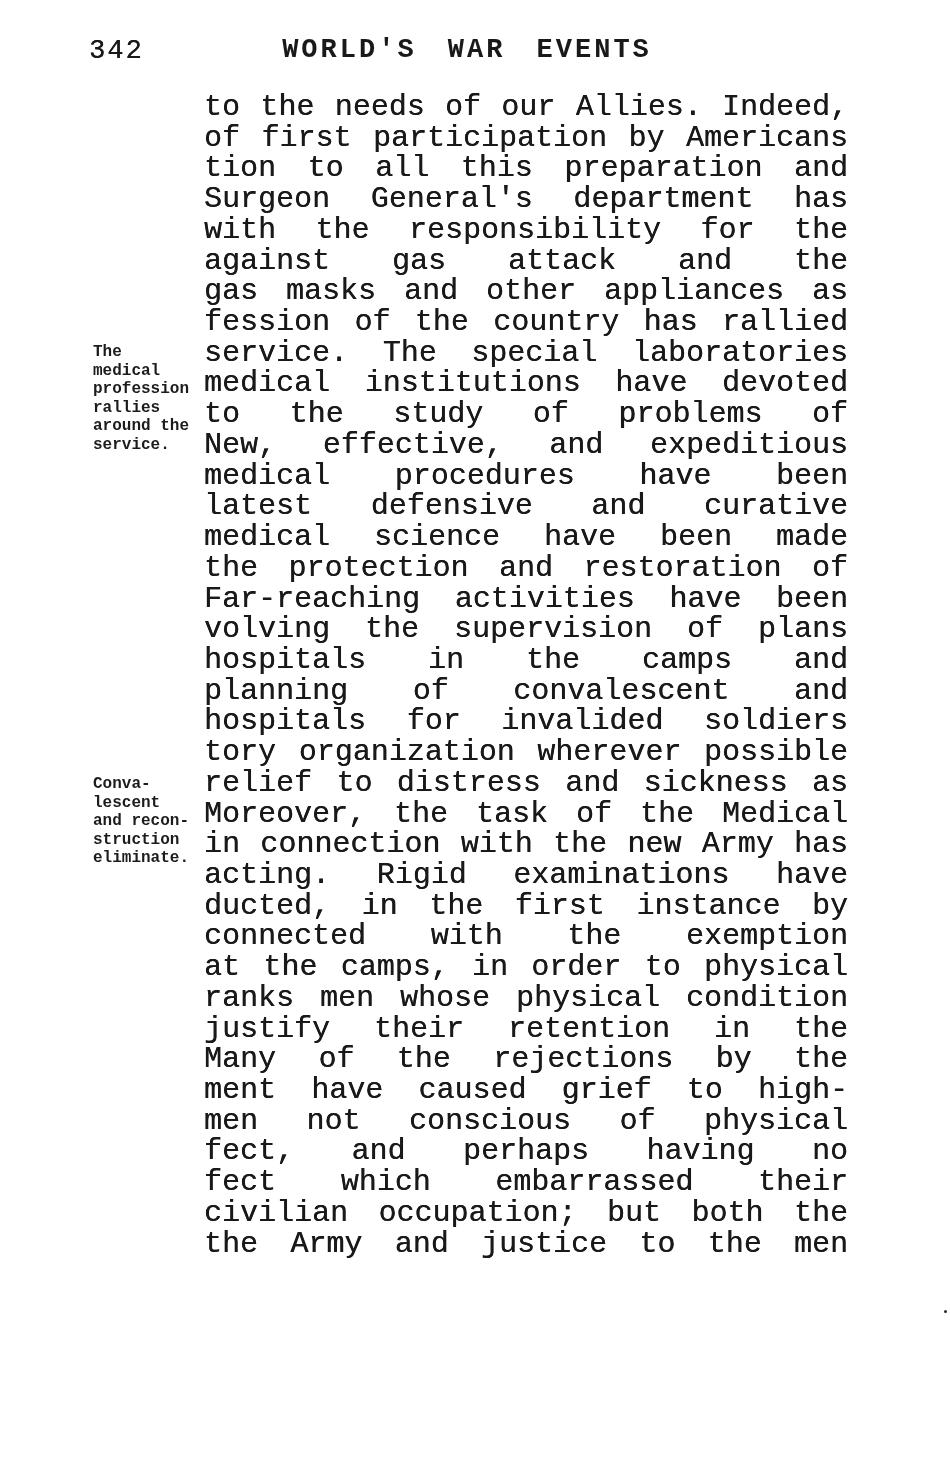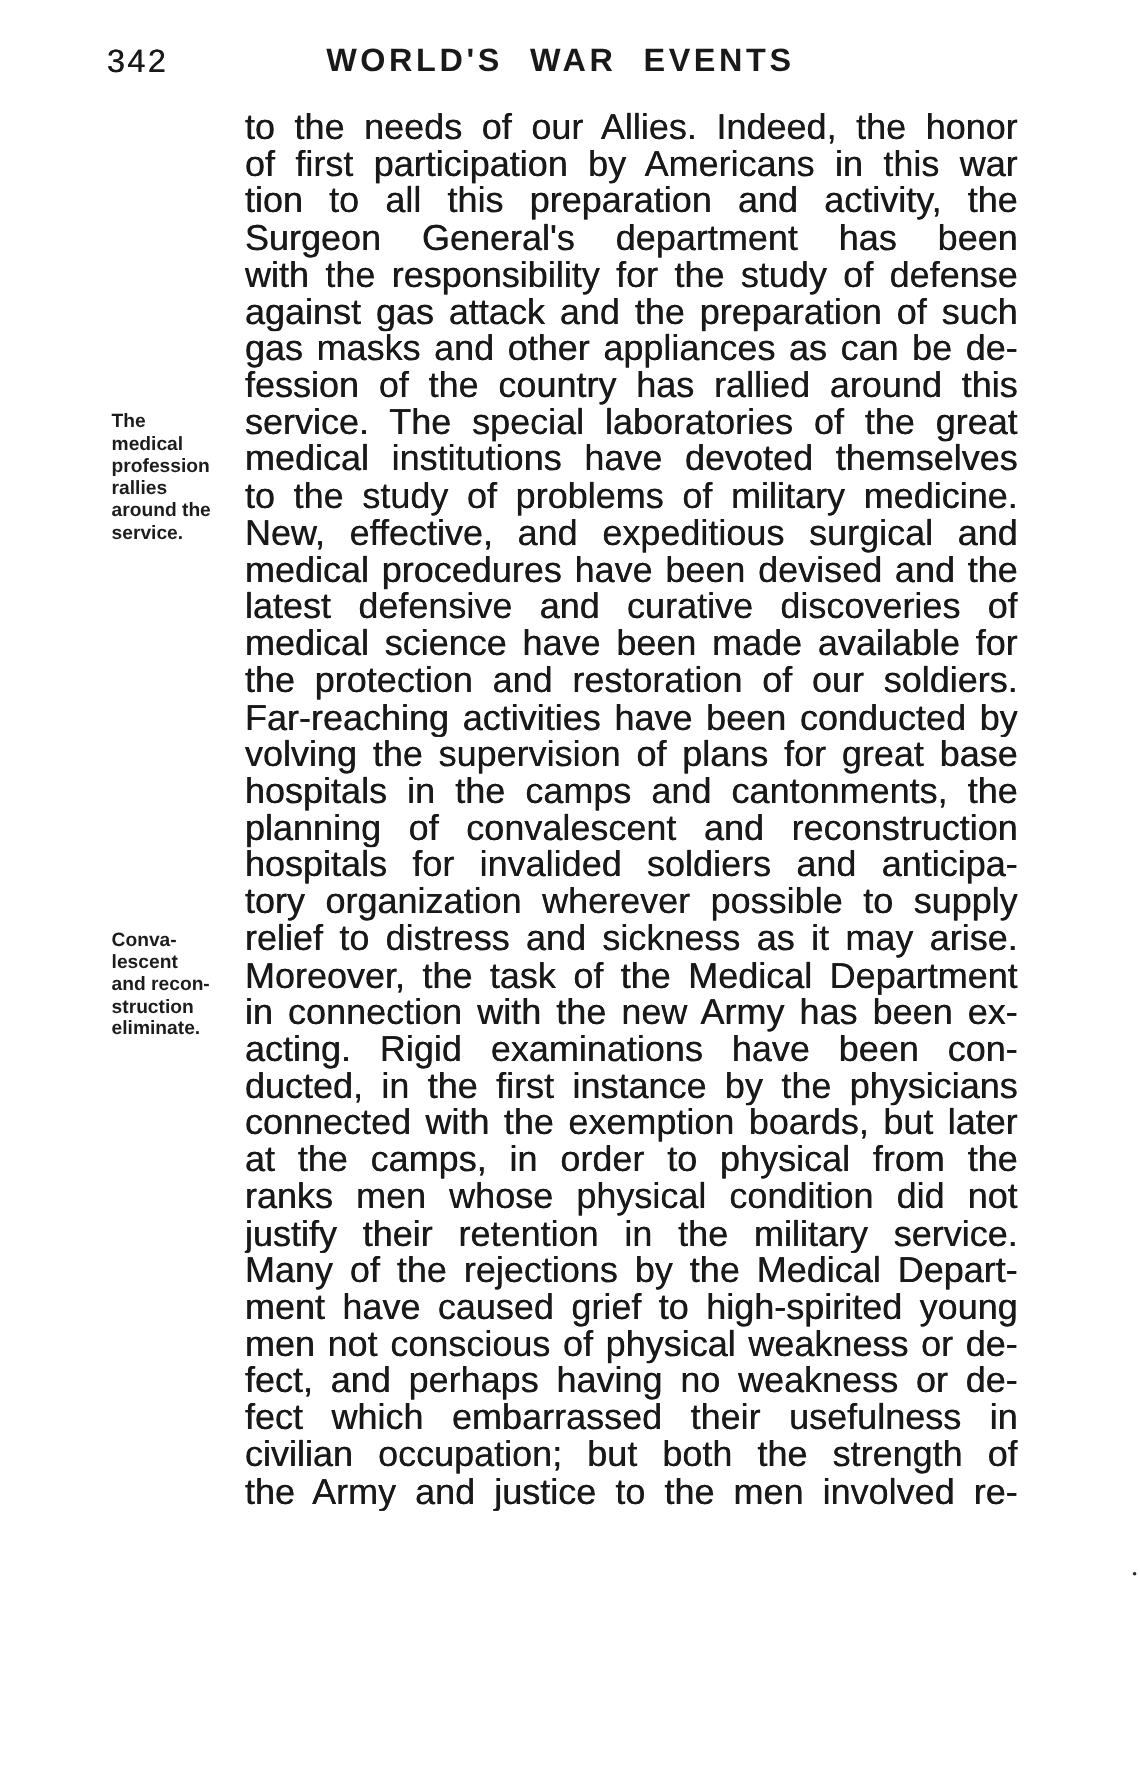--- a/index.html
+++ b/index.html
@@ -3,21 +3,21 @@
 <meta charset="utf-8">
 <style>
   * { margin: 0; padding: 0; box-sizing: border-box; }
   html, body { background: #ffffff; }
   .page {
     position: relative;
     width: 950px;
     height: 1316px;
     background: #ffffff;
     overflow: hidden;
-    font-family: Liberation Sans, sans-serif;
+    font-family: Liberation Mono, monospace;
     color: #191919;
   }
   .page-number {
     position: absolute;
     left: 89px;
     top: 36px;
     font-size: 27px;
     letter-spacing: 2px;
     color: #191919;
     text-shadow: 0.3px 0 0 currentColor;

